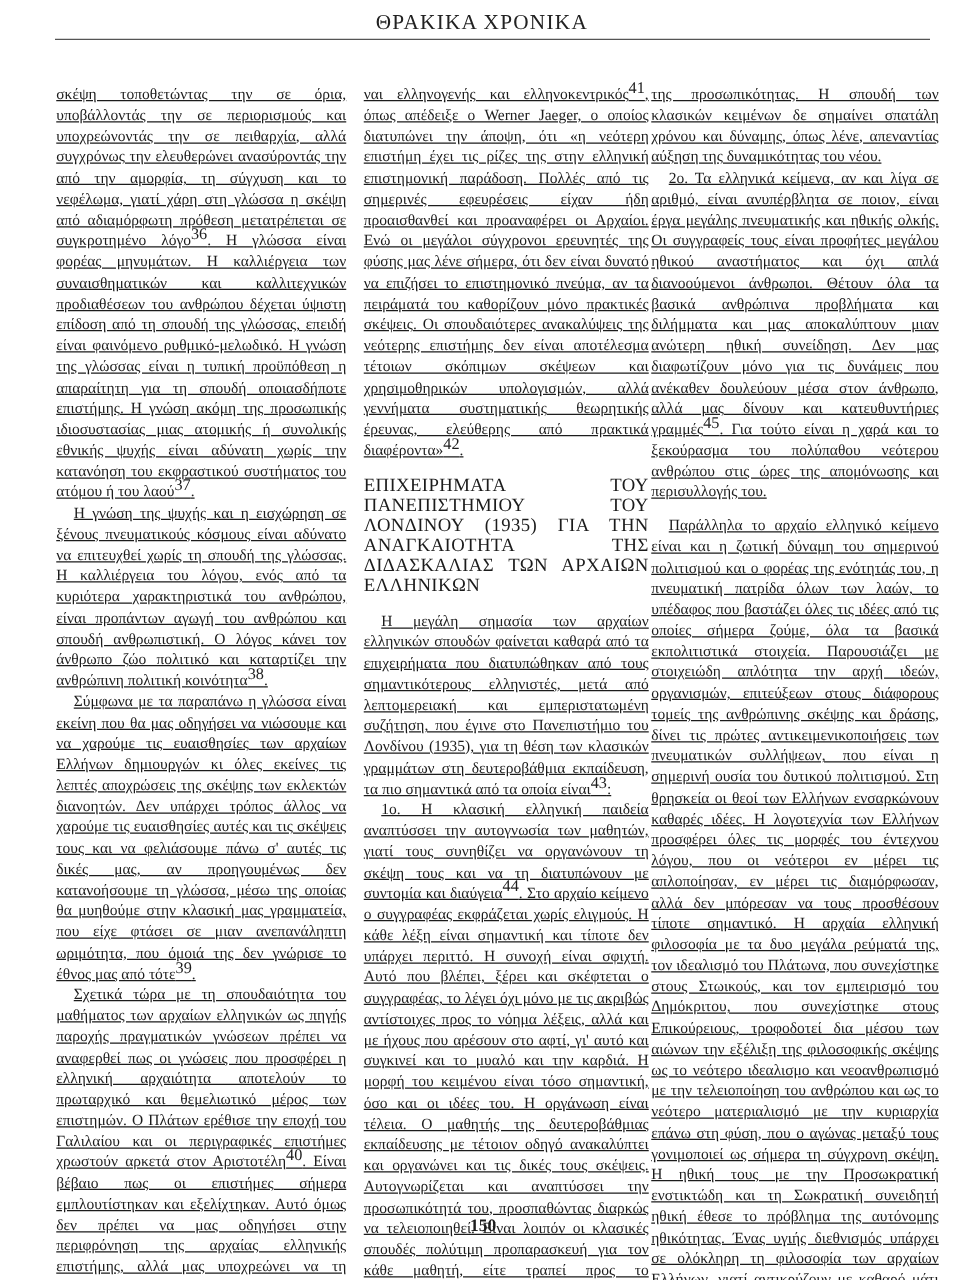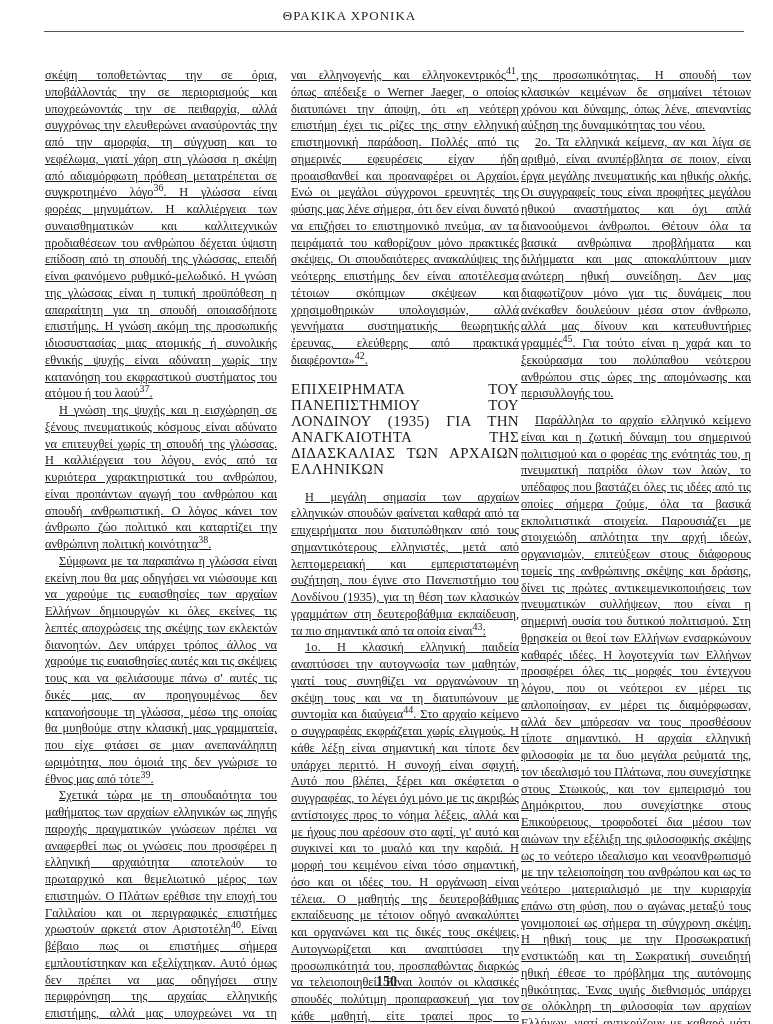--- a/index.html
+++ b/index.html
@@ -3,37 +3,37 @@
 <meta charset="utf-8">
 <style>
   html, body { margin: 0; padding: 0; background: #ffffff; }
   body {
     width: 773px; height: 1024px; position: relative; overflow: hidden;
     font-family: "Liberation Serif", "DejaVu Serif", serif;
     color: #1c1c1c;
   }
   .header-title {
     position: absolute; left: 0; width: 699px; top: 8px;
-    text-align: center; font-size: 13px; letter-spacing: 1px; color: #222;
+    text-align: center; font-size: 17px; letter-spacing: 1px; color: #222; padding-left: 36px;
   }
   .header-rule {
     position: absolute; left: 44px; width: 700px; top: 31px; height: 1px;
     background: #555;
   }
   .col {
     position: absolute; top: 67px; width: 232px;
     font-size: 12.4px; line-height: 16.75px; text-align: justify;
     hyphens: manual;
   }
   .col-left  { left: 45px; }
   .col-mid   { left: 291px; width: 228px; }
   .col-right { left: 521px; width: 230px; }
   .para { margin: 0; text-decoration: underline; }
   .para.indent { text-indent: 14px; }
-  sup { font-size: 10px; line-height: 0; vertical-align: 5px; margin-top: 12px; }
+  sup { font-size: 13px; line-height: 0; vertical-align: 5px; margin-top: 12px; }
   .section-heading {
     margin: 12px 0 12px 0; font-size: 15px; line-height: 16px;
     text-align: justify; letter-spacing: 0.3px; text-transform: uppercase;
   }
   .page-number {
     position: absolute; left: 0; width: 773px; top: 974px;
     text-align: center; font-size: 14px; font-weight: bold;
   }
 </style>
 </head>
@@ -50,18 +50,18 @@
 </div>
 
 <div class="col col-mid">
   <p class="para"><span>ναι ελληνογενής και ελληνοκεντρικός</span><sup>41</sup><span>, όπως απέδειξε ο Werner Jaeger, ο οποίος διατυπώνει την άποψη, ότι «η νεότερη επιστήμη έχει τις ρίζες της στην ελληνική επιστημονική παράδοση. Πολλές από τις σημερινές εφευρέσεις είχαν ήδη προαισθανθεί και προαναφέρει οι Αρχαίοι. Ενώ οι μεγάλοι σύγχρονοι ερευνητές της φύσης μας λένε σήμερα, ότι δεν είναι δυνατό να επιζήσει το επιστημονικό πνεύμα, αν τα πειράματά του καθορίζουν μόνο πρακτικές σκέψεις. Οι σπουδαιότερες ανακαλύψεις της νεότερης επιστήμης δεν είναι αποτέλεσμα τέτοιων σκόπιμων σκέψεων και χρησιμοθηρικών υπολογισμών, αλλά γεννήματα συστηματικής θεωρητικής έρευνας, ελεύθερης από πρακτικά διαφέροντα»</span><sup>42</sup><span>.</span></p>
   <div class="section-heading">ΕΠΙΧΕΙΡΗΜΑΤΑ ΤΟΥ ΠΑΝΕΠΙΣΤΗΜΙΟΥ ΤΟΥ ΛΟΝΔΙΝΟΥ (1935) ΓΙΑ ΤΗΝ ΑΝΑΓΚΑΙΟΤΗΤΑ ΤΗΣ ΔΙΔΑΣΚΑΛΙΑΣ ΤΩΝ ΑΡΧΑΙΩΝ ΕΛΛΗΝΙΚΩΝ</div>
   <p class="para indent"><span>Η μεγάλη σημασία των αρχαίων ελληνικών σπουδών φαίνεται καθαρά από τα επιχειρήματα που διατυπώθηκαν από τους σημαντικότερους ελληνιστές, μετά από λεπτομερειακή και εμπεριστατωμένη συζήτηση, που έγινε στο Πανεπιστήμιο του Λονδίνου (1935), για τη θέση των κλασικών γραμμάτων στη δευτεροβάθμια εκπαίδευση, τα πιο σημαντικά από τα οποία είναι</span><sup>43</sup><span>:</span></p>
   <p class="para indent"><span>1ο. Η κλασική ελληνική παιδεία αναπτύσσει την αυτογνωσία των μαθητών, γιατί τους συνηθίζει να οργανώνουν τη σκέψη τους και να τη διατυπώνουν με συντομία και διαύγεια</span><sup>44</sup><span>. Στο αρχαίο κείμενο ο συγγραφέας εκφράζεται χωρίς ελιγμούς. Η κάθε λέξη είναι σημαντική και τίποτε δεν υπάρχει περιττό. Η συνοχή είναι σφιχτή. Αυτό που βλέπει, ξέρει και σκέφτεται ο συγγραφέας, το λέγει όχι μόνο με τις ακριβώς αντίστοιχες προς το νόημα λέξεις, αλλά και με ήχους που αρέσουν στο αφτί, γι' αυτό και συγκινεί και το μυαλό και την καρδιά. Η μορφή του κειμένου είναι τόσο σημαντική, όσο και οι ιδέες του. Η οργάνωση είναι τέλεια. Ο μαθητής της δευτεροβάθμιας εκπαίδευσης με τέτοιον οδηγό ανακαλύπτει και οργανώνει και τις δικές τους σκέψεις. Αυτογνωρίζεται και αναπτύσσει την προσωπικότητά του, προσπαθώντας διαρκώς να τελειοποιηθεί. Είναι λοιπόν οι κλασικές σπουδές πολύτιμη προπαρασκευή για τον κάθε μαθητή, είτε τραπεί προς το Πανεπιστήμιο, είτε προς το επάγγελμα. Το επάγγελμα είναι στενός κύκλος και δεν καλύπτει αυτό μόνο την έννοια</span></p>
 </div>
 
 <div class="col col-right">
-  <p class="para"><span>της προσωπικότητας. Η σπουδή των κλασικών κειμένων δε σημαίνει τέτοιων χρόνου και δύναμης, όπως λένε, απεναντίας αύξηση της δυναμικότητας του νέου.</span></p>
+  <p class="para"><span>της προσωπικότητας. Η σπουδή των κλασικών κειμένων δε σημαίνει σπατάλη χρόνου και δύναμης, όπως λένε, απεναντίας αύξηση της δυναμικότητας του νέου.</span></p>
   <p class="para indent"><span>2ο. Τα ελληνικά κείμενα, αν και λίγα σε αριθμό, είναι ανυπέρβλητα σε ποιον, είναι έργα μεγάλης πνευματικής και ηθικής ολκής. Οι συγγραφείς τους είναι προφήτες μεγάλου ηθικού αναστήματος και όχι απλά διανοούμενοι άνθρωποι. Θέτουν όλα τα βασικά ανθρώπινα προβλήματα και διλήμματα και μας αποκαλύπτουν μιαν ανώτερη ηθική συνείδηση. Δεν μας διαφωτίζουν μόνο για τις δυνάμεις που ανέκαθεν δουλεύουν μέσα στον άνθρωπο, αλλά μας δίνουν και κατευθυντήριες γραμμές</span><sup>45</sup><span>. Για τούτο είναι η χαρά και το ξεκούρασμα του πολύπαθου νεότερου ανθρώπου στις ώρες της απομόνωσης και περισυλλογής του.</span></p>
   <p class="para indent" style="margin-top:10px;"><span>Παράλληλα το αρχαίο ελληνικό κείμενο είναι και η ζωτική δύναμη του σημερινού πολιτισμού και ο φορέας της ενότητάς του, η πνευματική πατρίδα όλων των λαών, το υπέδαφος που βαστάζει όλες τις ιδέες από τις οποίες σήμερα ζούμε, όλα τα βασικά εκπολιτιστικά στοιχεία. Παρουσιάζει με στοιχειώδη απλότητα την αρχή ιδεών, οργανισμών, επιτεύξεων στους διάφορους τομείς της ανθρώπινης σκέψης και δράσης, δίνει τις πρώτες αντικειμενικοποιήσεις των πνευματικών συλλήψεων, που είναι η σημερινή ουσία του δυτικού πολιτισμού. Στη θρησκεία οι θεοί των Ελλήνων ενσαρκώνουν καθαρές ιδέες. Η λογοτεχνία των Ελλήνων προσφέρει όλες τις μορφές του έντεχνου λόγου, που οι νεότεροι εν μέρει τις απλοποίησαν, εν μέρει τις διαμόρφωσαν, αλλά δεν μπόρεσαν να τους προσθέσουν τίποτε σημαντικό. Η αρχαία ελληνική φιλοσοφία με τα δυο μεγάλα ρεύματά της, τον ιδεαλισμό του Πλάτωνα, που συνεχίστηκε στους Στωικούς, και τον εμπειρισμό του Δημόκριτου, που συνεχίστηκε στους Επικούρειους, τροφοδοτεί δια μέσου των αιώνων την εξέλιξη της φιλοσοφικής σκέψης ως το νεότερο ιδεαλισμο και νεοανθρωπισμό με την τελειοποίηση του ανθρώπου και ως το νεότερο ματεριαλισμό με την κυριαρχία επάνω στη φύση, που ο αγώνας μεταξύ τους γονιμοποιεί ως σήμερα τη σύγχρονη σκέψη. Η ηθική τους με την Προσωκρατική ενστικτώδη και τη Σωκρατική συνειδητή ηθική έθεσε το πρόβλημα της αυτόνομης ηθικότητας. Ένας υγιής διεθνισμός υπάρχει σε ολόκληρη τη φιλοσοφία των αρχαίων Ελλήνων, γιατί αντικρύζουν με καθαρό μάτι το αιώνιο πρόβλημα του γιατί και για ποιο σκοπό. Αλλά και η επι-</span></p>
 </div>
 
 <div class="page-number">150</div>
 
 </body></html>

